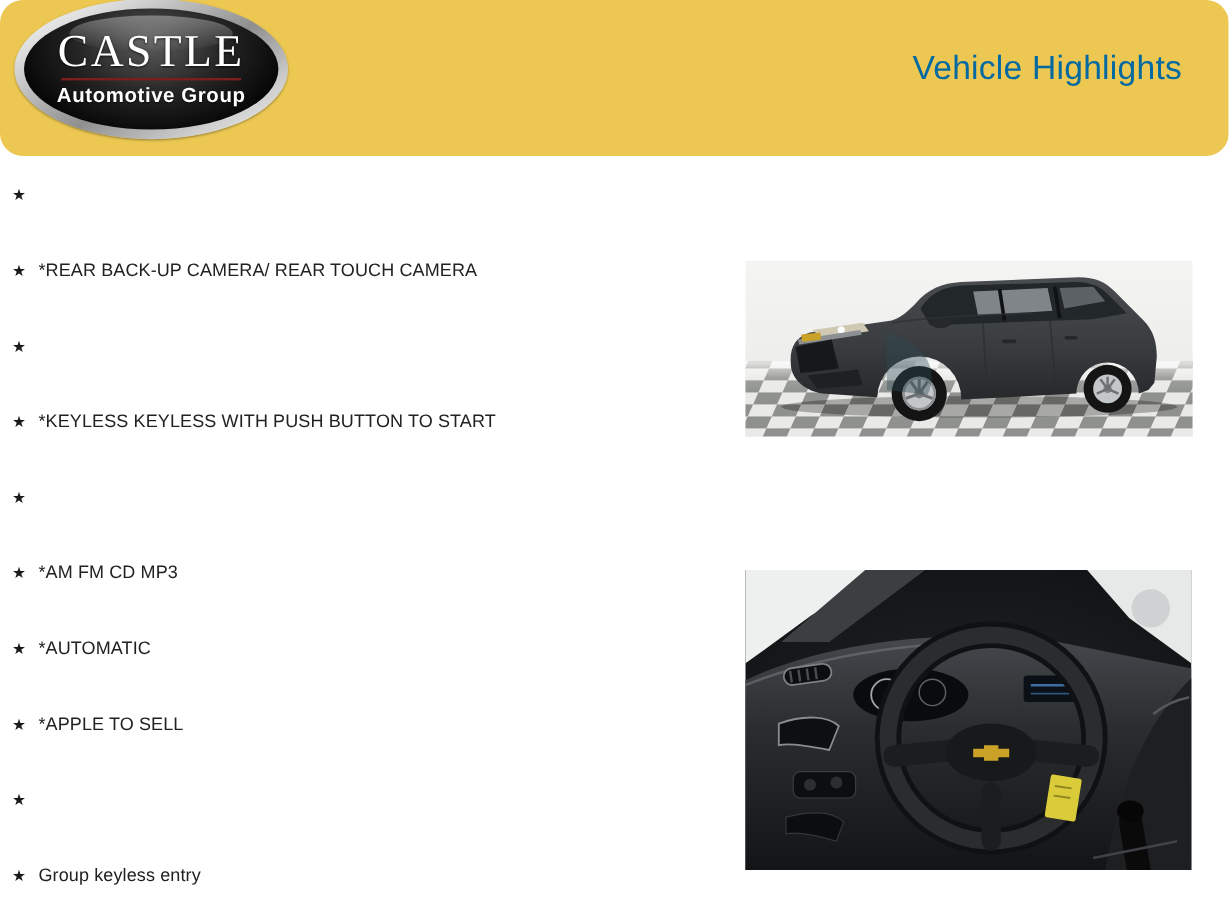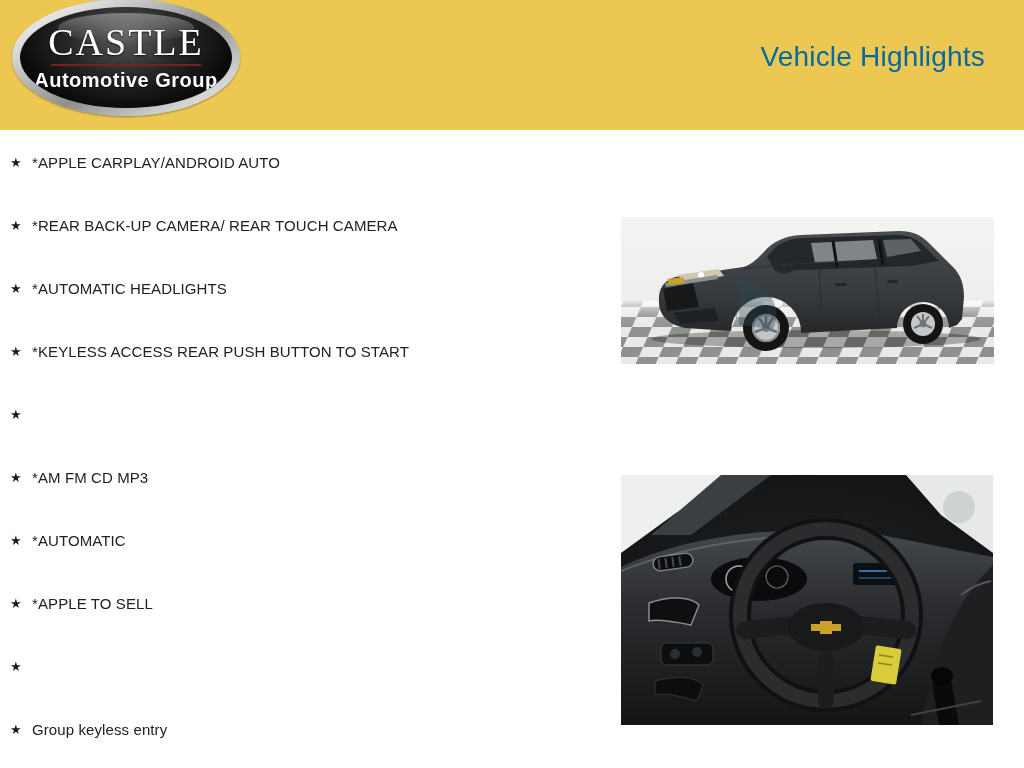--- a/index.html
+++ b/index.html
@@ -6,20 +6,21 @@
   html,body { background:#ffffff; }
   body { font-family:"Liberation Sans", sans-serif; }
   .page { position:relative; width:1024px; height:768px; background:#ffffff; overflow:hidden; }
 
   
   .header {
     position:absolute; left:0; top:0; width:1024px; height:130px;
     background:#ECC853;
     display:flex; align-items:center; justify-content:space-between;
     padding:0 39px 16px 12px;
+    border-radius:19px;
   }
   .page-title {
     font-size:28px; color:#0369a1; font-weight:400; letter-spacing:.2px;
   }
 
   
   .logo-oval {
     position:relative; width:228px; height:117px; border-radius:50%;
     background:linear-gradient(150deg,#ffffff 0%,#d9d9d9 22%,#8f8f8f 55%,#cfcfcf 80%,#f2f2f2 100%);
     box-shadow:0 1px 2px rgba(0,0,0,.35);
@@ -37,21 +38,21 @@
     background:linear-gradient(180deg, rgba(255,255,255,.35), rgba(255,255,255,0));
   }
   .logo-castle {
     font-family:"Liberation Serif", serif;
     color:#ffffff; font-size:38px; line-height:1; letter-spacing:2px;
     text-shadow:0 1px 2px rgba(0,0,0,.8);
     position:relative;
   }
   .logo-underline { width:150px; height:2px; background:#7a1f1f; margin-top:3px; }
   .logo-tagline {
-    color:#ffffff; font-size:20px; font-weight:bold; letter-spacing:.5px; margin-top:3px;
+    color:#ffffff; font-size:17px; font-weight:bold; letter-spacing:.5px; margin-top:3px;
     text-shadow:0 1px 1px rgba(0,0,0,.8);
   }
 
   
   .highlights { position:absolute; left:10px; top:131px; list-style:none; }
   .highlight-item {
     height:63px; display:flex; align-items:center;
   }
   .star { font-size:13px; color:#1a1a1a; width:14px; text-align:left; }
   .highlight-label {
@@ -76,33 +77,31 @@
         <div class="logo-underline"></div>
         <div class="logo-tagline">Automotive Group</div>
       </div>
     </div>
     <div class="page-title">Vehicle Highlights</div>
   </div>
 
   <ul class="highlights">
     <li class="highlight-item">
       <span class="star">★</span>
-      <span class="highlight-label">*APPLE CARPLAY/ANDROID AUTO</span>
     </li>
     <li class="highlight-item">
       <span class="star">★</span>
       <span class="highlight-label">*REAR BACK-UP CAMERA/ REAR TOUCH CAMERA</span>
     </li>
     <li class="highlight-item">
       <span class="star">★</span>
-      <span class="highlight-label">*AUTOMATIC HEADLIGHTS</span>
-    </li>
-    <li class="highlight-item">
-      <span class="star">★</span>
-      <span class="highlight-label">*KEYLESS ACCESS REAR PUSH BUTTON TO START</span>
+    </li>
+    <li class="highlight-item">
+      <span class="star">★</span>
+      <span class="highlight-label">*KEYLESS KEYLESS WITH PUSH BUTTON TO START</span>
     </li>
     <li class="highlight-item">
       <span class="star">★</span>
     </li>
     <li class="highlight-item">
       <span class="star">★</span>
       <span class="highlight-label">*AM FM CD MP3</span>
     </li>
     <li class="highlight-item">
       <span class="star">★</span>

